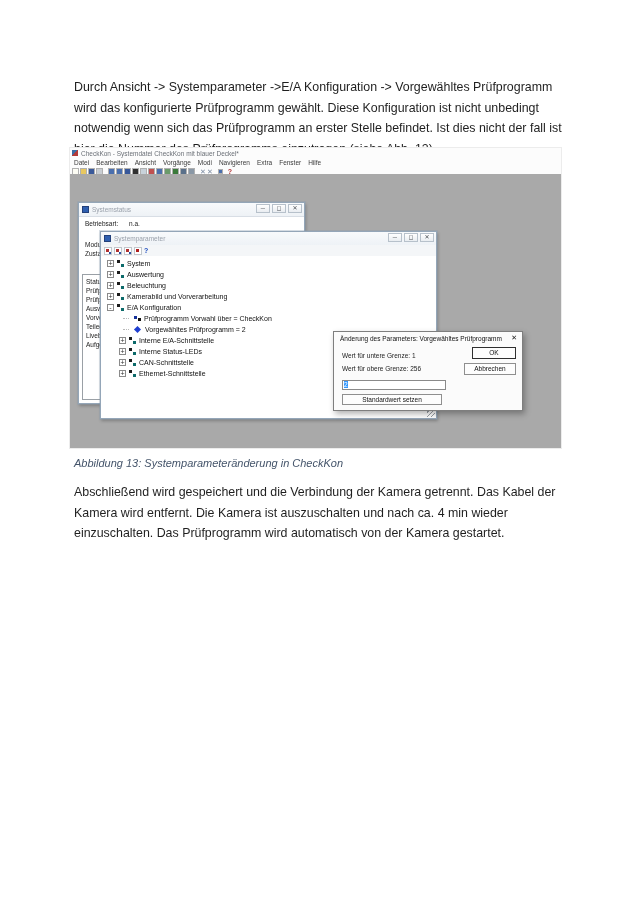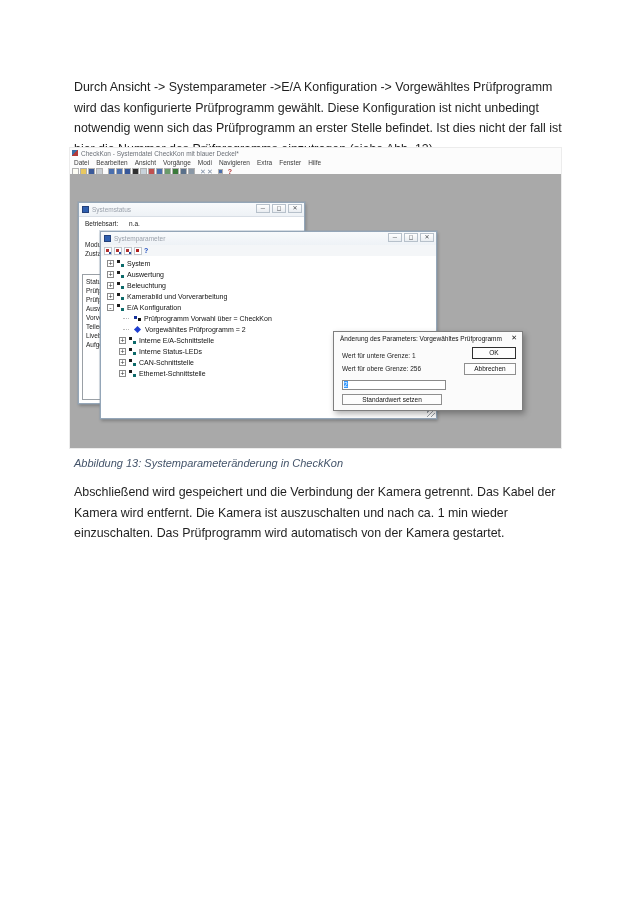--- a/index.html
+++ b/index.html
@@ -273,15 +273,15 @@
         <span class="btn cancel">Abbrechen</span>
         <span class="dinput"><span class="sel">2</span></span>
         <span class="btn defaultbtn">Standardwert setzen</span>
       </div>
 
     </div>
   </div>
 
   <p class="caption">Abbildung 13: Systemparameteränderung in CheckKon</p>
 
-  <p class="body-text p2">Abschließend wird gespeichert und die Verbindung der Kamera getrennt. Das Kabel der Kamera wird entfernt. Die Kamera ist auszuschalten und nach ca. 1 min wieder einzuschalten. Das Prüfprogramm wird automatisch von der Kamera gestartet.</p>
+  <p class="body-text p2">Abschließend wird gespeichert und die Verbindung der Kamera getrennt. Das Kabel der Kamera wird entfernt. Die Kamera ist auszuschalten und nach ca. 4 min wieder einzuschalten. Das Prüfprogramm wird automatisch von der Kamera gestartet.</p>
 
 </div>
 
 </body></html>

